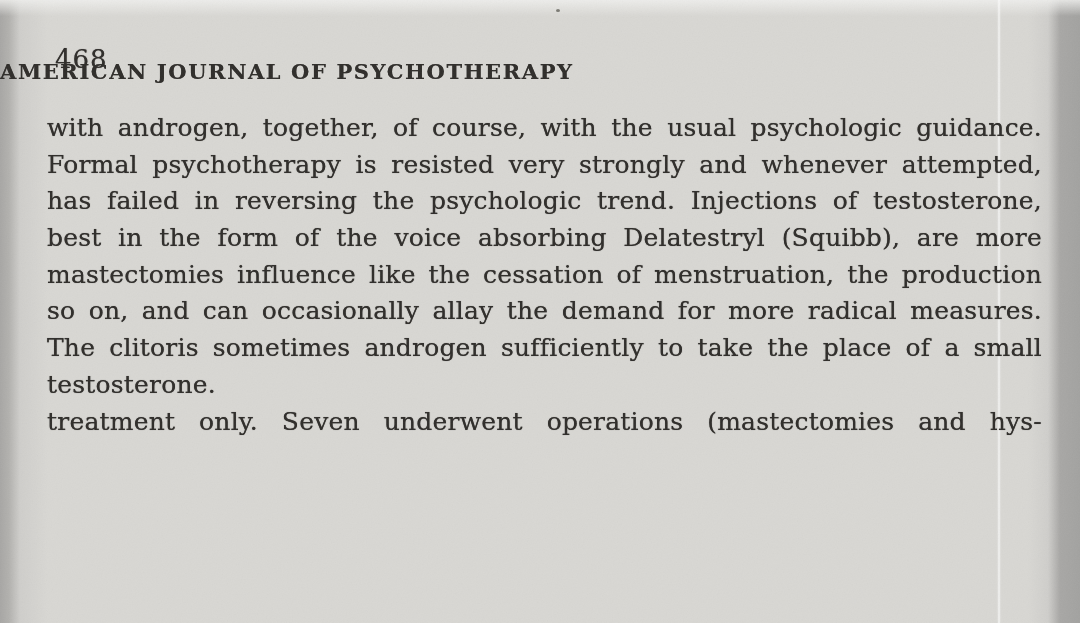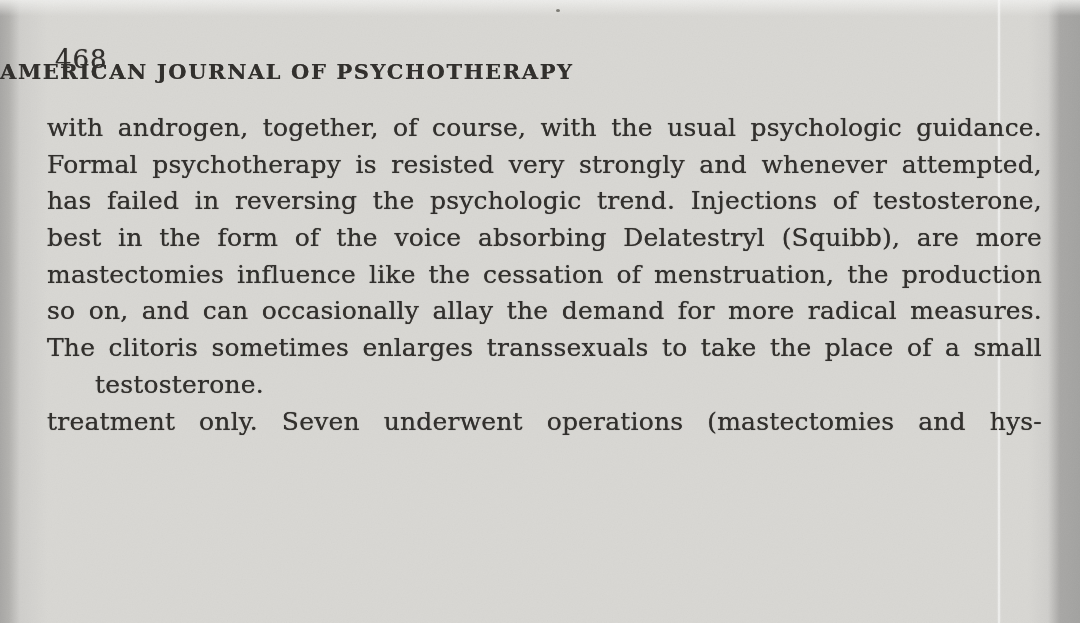--- a/index.html
+++ b/index.html
@@ -78,21 +78,20 @@
   .line {
     text-align: justify;
     text-align-last: justify;
     white-space: normal;
     height: 36.7px;
     overflow: visible;
   }
   .line.plain {
     text-align: left;
     text-align-last: left;
-    margin-left: 48px;
   }
   .line.indent {
     padding-left: 38px;
   }
   
   .noise {
     position: absolute;
     left: 0; top: 0;
     pointer-events: none;
   }
@@ -111,21 +110,21 @@
     <span class="journal-title">AMERICAN JOURNAL OF PSYCHOTHERAPY</span>
   </div>
 
   <div class="body-text">
     <div class="line">with androgen, together, of course, with the usual psychologic guidance.</div>
     <div class="line">Formal psychotherapy is resisted very strongly and whenever attempted,</div>
     <div class="line">has failed in reversing the psychologic trend.  Injections of testosterone,</div>
     <div class="line">best in the form of the voice absorbing Delatestryl (Squibb), are more</div>
     <div class="line">mastectomies influence like the cessation of menstruation, the production</div>
     <div class="line">so on, and can occasionally allay the demand for more radical measures.</div>
-    <div class="line">The clitoris sometimes enlarges transsexuals to take the place of a small</div>
+    <div class="line">The clitoris sometimes androgen sufficiently to take the place of a small</div>
     <div class="line plain">testosterone.</div>
     <div class="line">treatment only.  Seven underwent operations (mastectomies and hys-</div>
   </div>
 
   <svg class="noise" width="1080" height="623">
     <filter id="grain">
       <feTurbulence type="fractalNoise" baseFrequency="0.8" numOctaves="2" stitchTiles="stitch"></feTurbulence>
       <feColorMatrix type="saturate" values="0"></feColorMatrix>
     </filter>
     <rect width="100%" height="100%" filter="url(#grain)" opacity="0.06"></rect>

